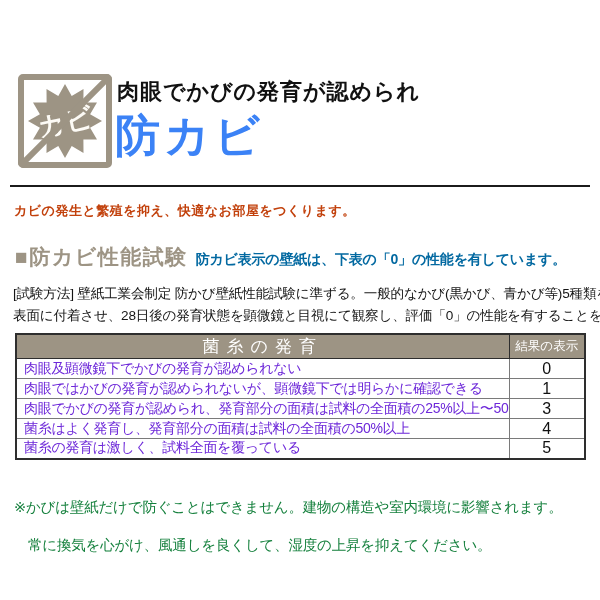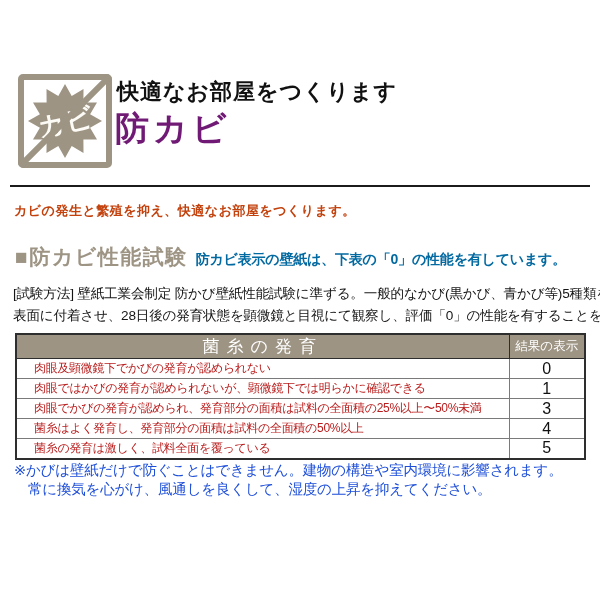--- a/index.html
+++ b/index.html
@@ -21,21 +21,21 @@
   .page{position:relative;width:600px;height:600px;background:#ffffff;}
 
   
   .icon-box{position:absolute;left:18px;top:74px;width:94px;height:94px;}
   .tagline{
     position:absolute;left:117px;top:77px;
     font-size:22px;font-weight:bold;letter-spacing:1px;color:#111;
   }
   .title{
     position:absolute;left:115px;top:106px;
-    font-size:34px;font-weight:bold;letter-spacing:4px;color:#701a75;
+    font-size:45px;font-weight:bold;letter-spacing:4px;color:#3b82f6;
   }
 
   .rule{position:absolute;left:10px;top:185px;width:580px;height:2px;background:#1b1b1b;}
 
   .lead{
     position:absolute;left:14px;top:202px;
     font-size:13px;font-weight:bold;letter-spacing:0.5px;color:#c2410c;
   }
 
   .section{
@@ -68,45 +68,45 @@
     background:var(--accent);color:var(--header-text);
     height:22px;font-weight:normal;text-align:center;vertical-align:middle;
     border-color:var(--table-outer);
   }
   th.col-desc{font-size:17px;letter-spacing:7px;}
   th.col-val{width:76px;font-size:12.5px;letter-spacing:0;}
   table.result td{
     height:20px;vertical-align:middle;background:#fff;
   }
   td.cell-desc{
-    font-size:12px;padding:0 4px 0 17px;letter-spacing:-0.3px;color:#b91c1c;
+    font-size:14px;padding:0 4px 0 7px;letter-spacing:-0.3px;color:#6d28d9;
     white-space:nowrap;overflow:hidden;
   }
   td.cell-val{
     text-align:center;font-size:16px;color:#111;
   }
 
-  .notes{position:absolute;left:14px;top:461px;font-size:14.5px;color:#1d4ed8;letter-spacing:-0.2px;}
-  .notes .note-line2{margin-left:14px;margin-top:0;}
+  .notes{position:absolute;left:14px;top:498px;font-size:14.5px;color:#15803d;letter-spacing:-0.2px;}
+  .notes .note-line2{margin-left:14px;margin-top:19px;}
 </style>
 </head>
 <body>
 
 <div class="page">
 
   <div class="icon-box">
     <svg viewBox="0 0 94 94" width="94" height="94">
       <rect x="3" y="3" width="88" height="88" rx="2" fill="none" stroke="#9d9484" stroke-width="6"></rect>
       <polygon fill="#9d9484" points="47,10 53.7,21.9 65.5,15.0 65.4,28.6 79.0,28.5 72.1,40.3 84,47 72.1,53.7 79.0,65.5 65.4,65.4 65.5,79.0 53.7,72.1 47,84 40.3,72.1 28.5,79.0 28.6,65.4 15.0,65.5 21.9,53.7 10,47 21.9,40.3 15.0,28.5 28.6,28.6 28.5,15.0 40.3,21.9"></polygon>
       <text x="47" y="50" text-anchor="middle" dominant-baseline="middle" font-size="27" font-weight="bold" fill="#fdfbf6" transform="rotate(-12 47 47)">カビ</text>
       <line x1="2" y1="92" x2="92" y2="2" stroke="#9d9484" stroke-width="6"></line>
     </svg>
   </div>
 
-  <div class="tagline">快適なお部屋をつくります</div>
+  <div class="tagline">肉眼でかびの発育が認められ</div>
   <div class="title">防カビ</div>
 
   <div class="rule"></div>
 
   <div class="lead">カビの発生と繁殖を抑え、快適なお部屋をつくります。</div>
 
   <div class="section">
     <span class="section-heading">■防カビ性能試験</span>
     <span class="section-desc">防カビ表示の壁紙は、下表の「0」の性能を有しています。</span>
   </div>

